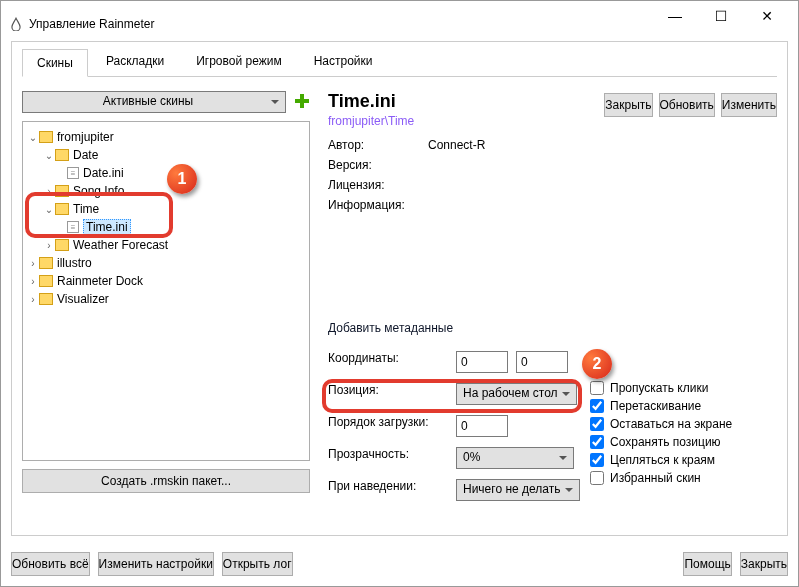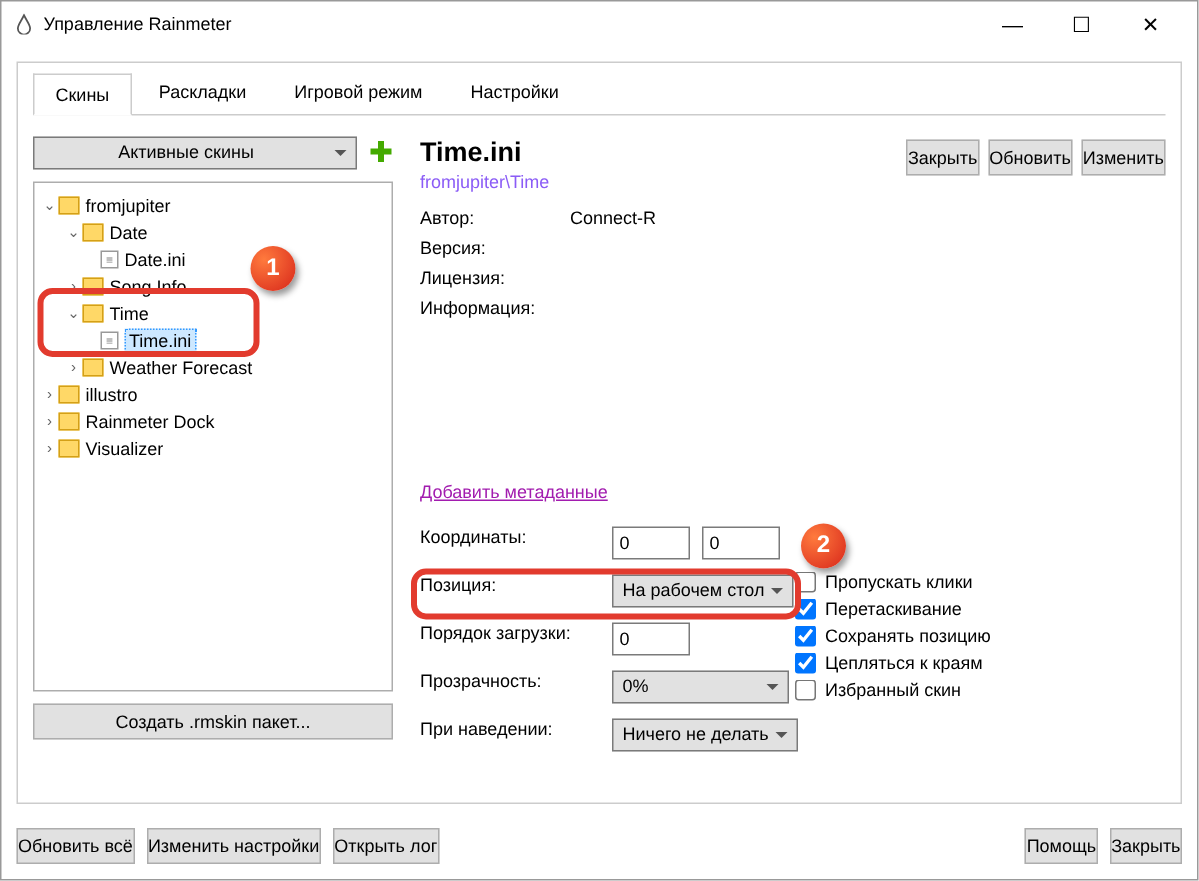--- a/index.html
+++ b/index.html
@@ -1,52 +1,52 @@
 <!DOCTYPE html>
 <html><head>
 <meta charset="utf-8">
 <style>
 *{box-sizing:border-box;margin:0;padding:0;font-family:"Segoe UI",Tahoma,sans-serif;font-size:12px;color:#000}
 body{background:#fff;width:799px;height:587px;position:relative;border:1px solid #999}
-.titlebar{height:30px;display:flex;align-items:center;padding:0 8px}
+.titlebar{height:30px;display:flex;align-items:flex-end;padding:0 8px}
 .titlebar .drop{width:14px;height:14px;margin-right:6px}
 .titlebar .title{flex:1}
 .winbtns{display:flex}
 .winbtn{width:46px;height:30px;display:flex;align-items:center;justify-content:center;font-size:14px;font-family:Arial}
 .content{position:absolute;left:10px;right:10px;top:40px;bottom:50px;border:1px solid #ccc;padding:6px 10px 10px}
 .tabs{display:flex;border-bottom:1px solid #ccc;margin-bottom:14px}
 .tab{padding:6px 14px;margin-right:4px;cursor:pointer}
 .tab.active{background:#fff;border:1px solid #ccc;border-bottom:1px solid #fff;position:relative;top:1px}
 .columns{display:flex;gap:18px}
-.left{width:240px;display:flex;flex-direction:column}
+.left{width:288px;display:flex;flex-direction:column}
 .toprow{display:flex;gap:8px;margin-bottom:8px;align-items:center}
 .btn{background:#e1e1e1;border:1px solid #adadad;padding:4px 0;cursor:pointer;text-align:center}
 .btn.wide{flex:1}
 .tree{flex:1;border:1px solid #adadad;background:#fff;padding:6px 4px;overflow:auto;position:relative;min-height:340px}
 .node{display:flex;align-items:center;height:18px;white-space:nowrap}
 .tw{width:12px;text-align:center;color:#666;font-size:10px}
 .fold{width:14px;height:12px;background:#ffd867;border:1px solid #d4a017;margin-right:4px}
 .file{width:12px;height:12px;border:1px solid #999;background:#fff;margin-right:4px;display:flex;align-items:center;justify-content:center;font-size:8px;color:#888}
 .sel{background:#cde8ff;border:1px dotted #3399ff;padding:0 2px}
 .red-box{position:absolute;border:4px solid #e23b2e;border-radius:10px;pointer-events:none}
 .marker{position:absolute;width:30px;height:30px;border-radius:50%;background:radial-gradient(circle at 30% 30%,#ff7a3d,#d7261a);color:#fff;font-weight:bold;font-size:16px;display:flex;align-items:center;justify-content:center;box-shadow:2px 3px 4px rgba(0,0,0,.4);pointer-events:none}
 .right{flex:1;position:relative}
 .skin-title{font-size:18px;font-weight:600;margin-bottom:2px}
 .path{color:#8b5cf6;margin-bottom:10px}
 .meta{display:grid;grid-template-columns:100px 1fr;row-gap:6px;margin-bottom:8px}
 .right .topbtns{position:absolute;right:0;top:2px;display:flex;gap:6px}
-.link{color:#a21caf;text-decoration:underline;cursor:pointer;display:inline-block}
+.link{color:#0f172a;cursor:pointer;display:inline-block}
 .settings{position:absolute;left:0;right:0;top:260px}
 .srow{display:flex;align-items:flex-start;margin-bottom:10px;gap:8px}
 .slabel{width:120px}
 .inp{border:1px solid #7a7a7a;height:22px;padding:2px 4px;background:#fff}
 .inp.num{width:52px}
 .sel-box{border:1px solid #7a7a7a;height:22px;padding:2px 18px 2px 6px;background:#e1e1e1;position:relative;min-width:118px}
 .sel-box:after{content:"";position:absolute;right:6px;top:8px;border:4px solid transparent;border-top-color:#555}
-.checks{position:absolute;left:250px;top:290px}
+.checks{position:absolute;left:262px;top:290px}
 .chk{display:flex;align-items:center;gap:6px;margin-bottom:4px}
 .chk input{width:14px;height:14px}
 .footer{position:absolute;left:10px;right:10px;bottom:10px;display:flex;gap:8px}
 .footer .spacer{flex:1}
 .plus-icon svg{width:16px;height:16px}
 </style>
 </head>
 <body>
 
 <div class="titlebar">
@@ -182,20 +182,24 @@
         <label class="chk">
             <input type="checkbox" style="">
             <span>Пропускать клики</span>
           </label>
         <label class="chk">
             <input type="checkbox" checked="" style="">
             <span>Перетаскивание</span>
           </label>
         <label class="chk">
             <input type="checkbox" checked="" style="">
+            <span>Оставаться на экране</span>
+          </label>
+        <label class="chk">
+            <input type="checkbox" checked="" style="">
             <span>Сохранять позицию</span>
           </label>
         <label class="chk">
             <input type="checkbox" checked="" style="">
             <span>Цепляться к краям</span>
           </label>
         <label class="chk">
             <input type="checkbox" style="">
             <span>Избранный скин</span>
           </label>

